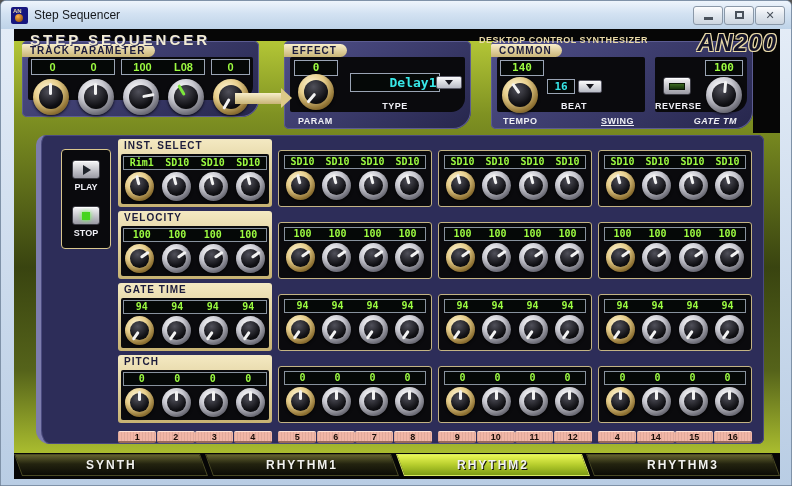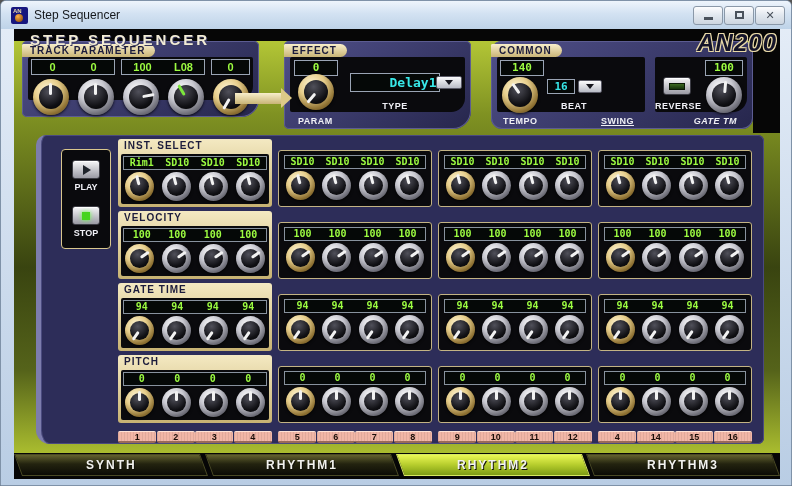--- a/index.html
+++ b/index.html
@@ -125,20 +125,21 @@
       <div class="wbtn">
           <span class="ico-close">✕</span>
         </div>
     </div>
   </div>
 
   <div class="content">
     <div class="board"></div>
     <div class="toprightpatch"></div>
     <div class="apptitle">STEP SEQUENCER</div>
+    <div class="brand">DESKTOP CONTROL SYNTHESIZER</div>
     <div class="logo">AN200</div>
 
     <div class="panel" style="left:8px;top:12px;width:237px;height:76px;">
       <div class="pbanner">TRACK PARAMETER</div>
       <div class="inset" style="left:6px;top:16px;right:6px;bottom:17px;">
         <div class="lcdrow">
           <div class="lcd" style="width:84px;">
             <span>0</span>
               <span>0</span>
           </div>
@@ -181,21 +182,21 @@
           </div>
         <div class="lcd cyan" style="position:absolute;left:60px;top:16px;width:90px;height:19px;font-size:13px;line-height:17px;padding-left:36px;">Delay1</div>
         <div class="ddbtn" style="position:absolute;right:3px;top:19px;width:26px;">
             <span class="tri"></span>
           </div>
         <div class="plabel" style="position:absolute;left:60px;width:90px;bottom:1px;text-align:center;">TYPE</div>
       </div>
       <div class="plabel" style="position:absolute;left:14px;bottom:3px;">PARAM</div>
     </div>
 
-    <div class="panel" style="left:477px;top:12px;width:262px;height:88px;border-radius:11px;">
+    <div class="panel" style="left:477px;top:12px;width:262px;height:88px;">
       <div class="pbanner">COMMON</div>
       <div class="inset" style="left:6px;top:16px;width:148px;bottom:17px;border-radius:2px;">
         <div style="display:flex;height:100%;">
           <div style="width:48px;position:relative;">
             <div class="lcd" style="position:absolute;left:3px;top:3px;width:44px;">140</div>
             <div class="knob lg gold" style="position: absolute; left: 5px; top: 20px; --a: -35deg;">
                 <div class="ptr"></div>
               </div>
           </div>
           <div style="width:58px;position:relative;">

